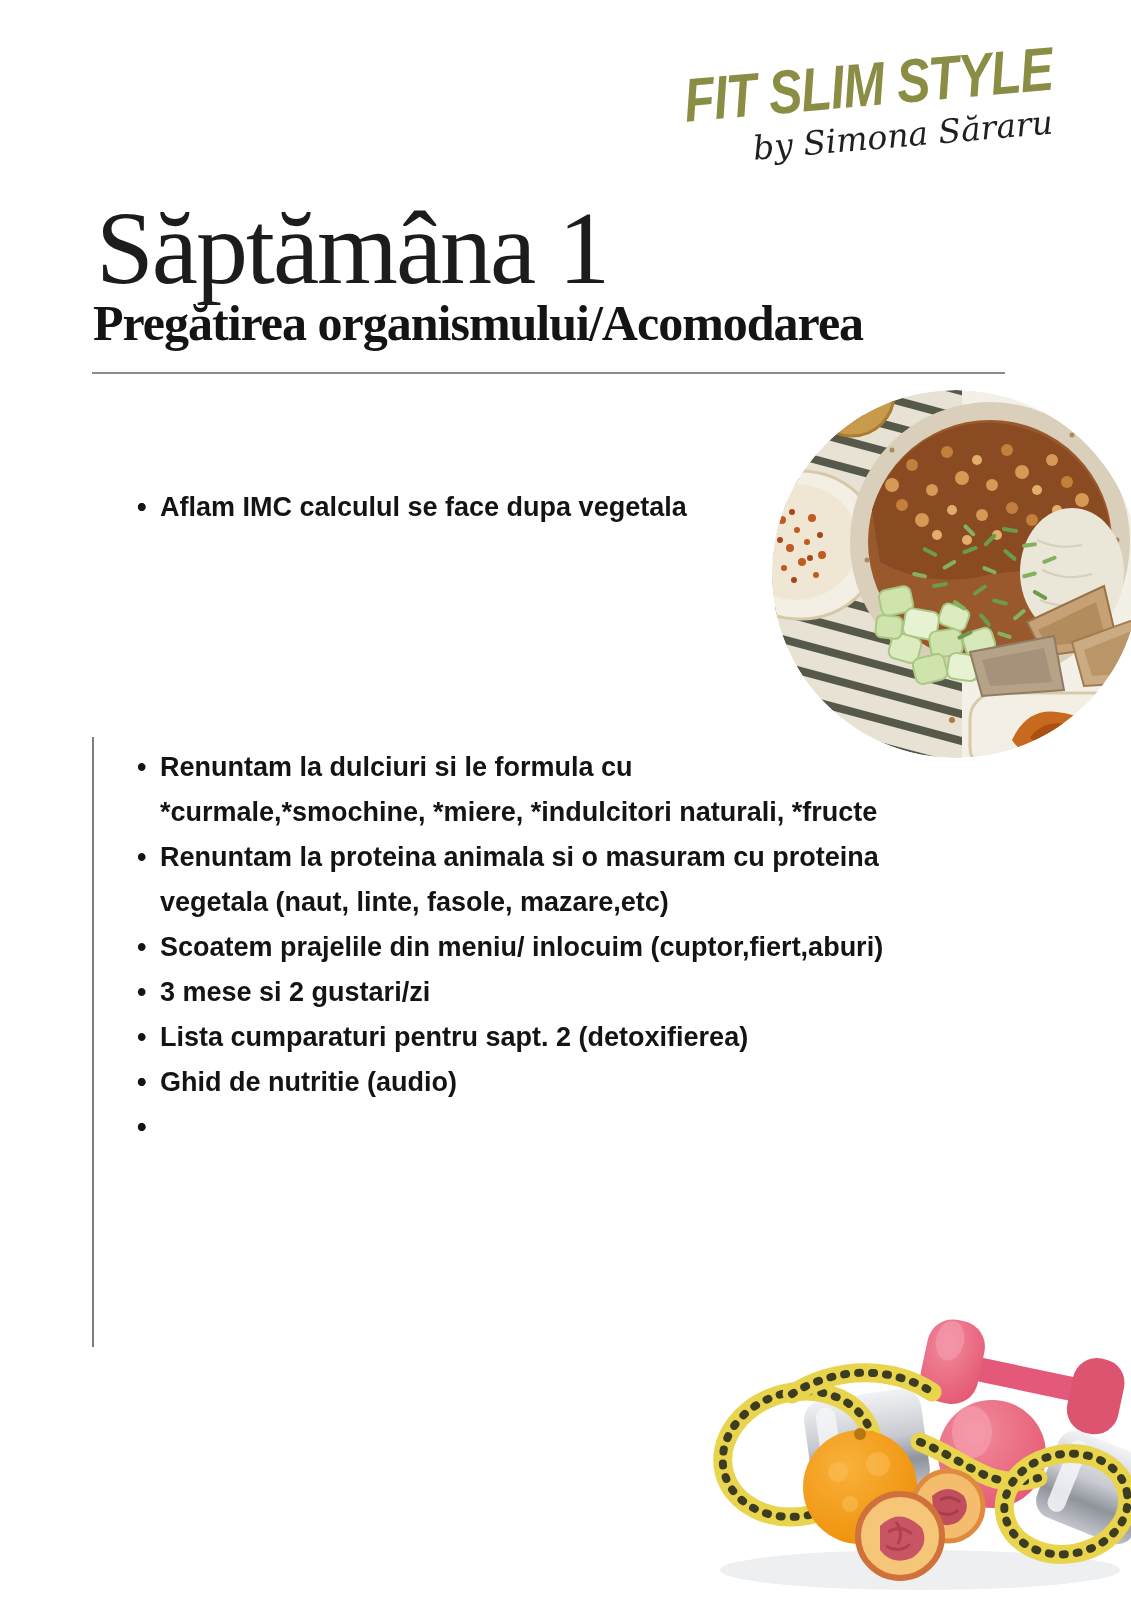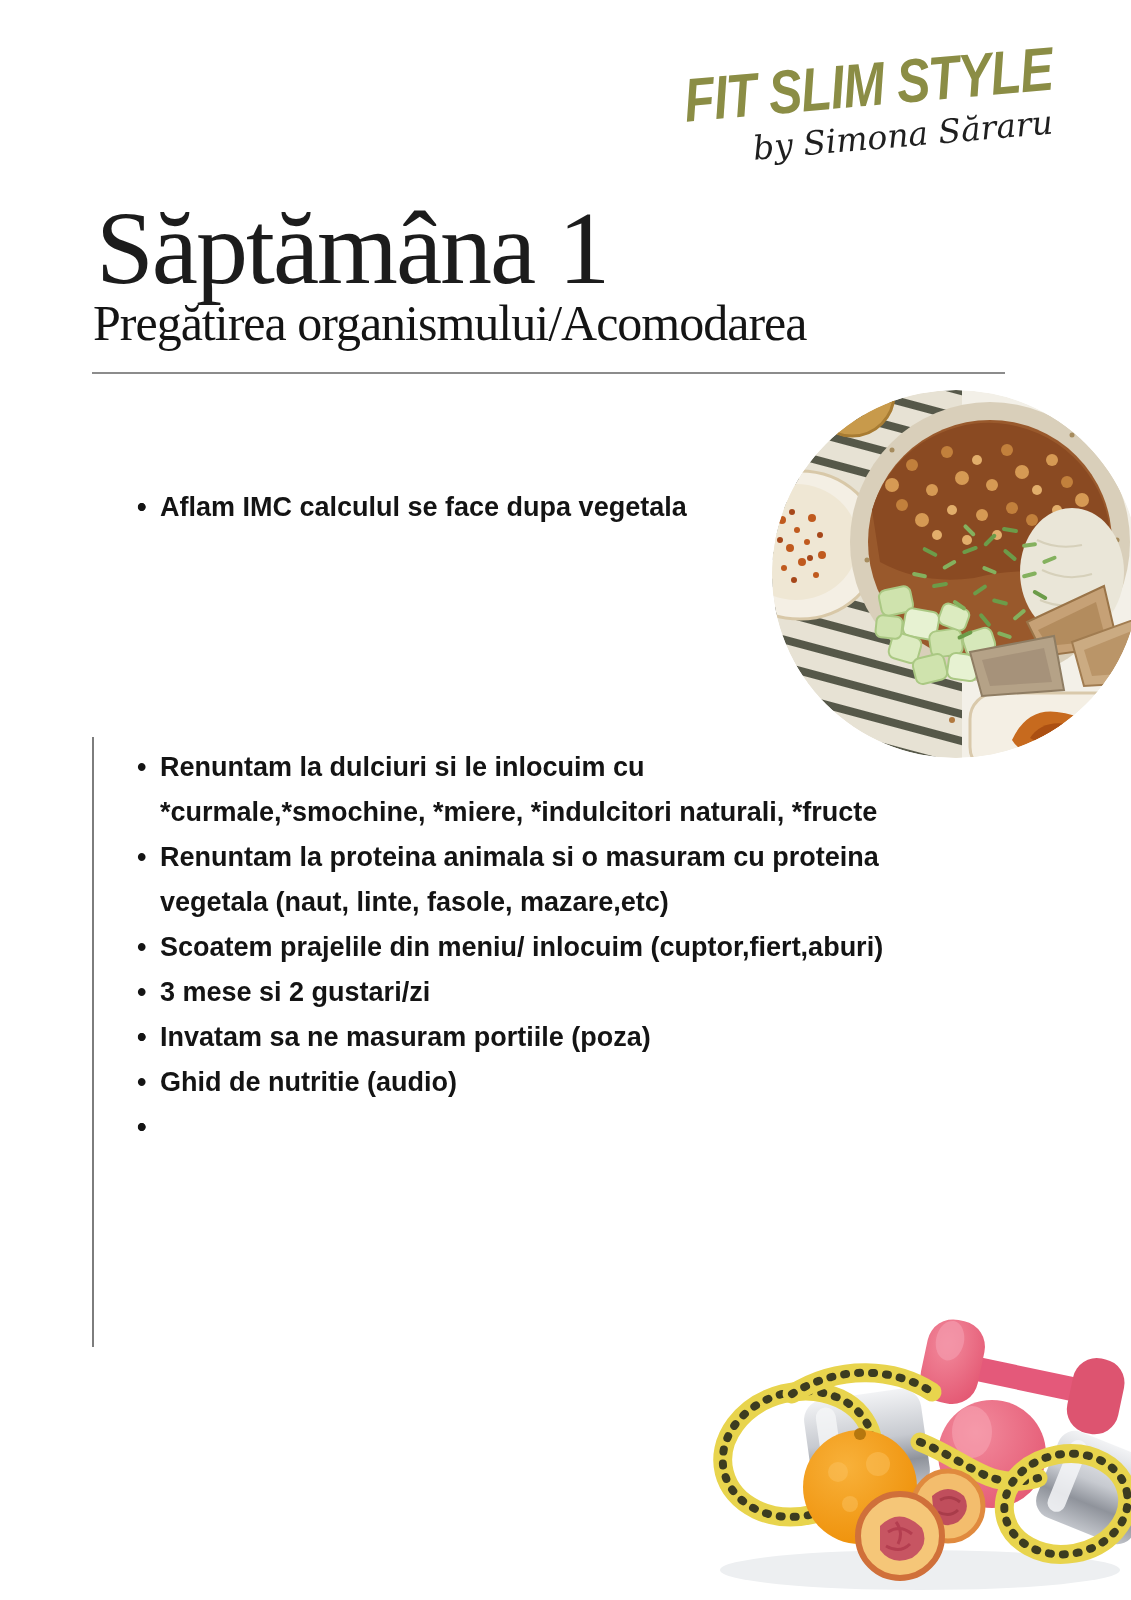--- a/index.html
+++ b/index.html
@@ -20,21 +20,21 @@
     font-size:33px;line-height:38px;color:#1f1f1f;white-space:nowrap;
   }
   
   .title{
     position:absolute;left:92px;top:188px;margin:4px;
     font-family:"Liberation Serif",serif;font-weight:400;font-size:104px;line-height:112px;
     letter-spacing:-2px;color:#1c1c1c;white-space:nowrap;
   }
   .subtitle{
     position:absolute;left:93px;top:296px;margin:0;
-    font-family:"Liberation Serif",serif;font-weight:normal;font-size:50px;line-height:54px;
+    font-family:"Liberation Serif",serif;font-weight:bold;font-size:50px;line-height:54px;
     letter-spacing:-1px;color:#141414;white-space:nowrap;
   }
   .divider{position:absolute;left:92px;top:372px;width:913px;height:2px;background:#8c8c8c;}
   
   ul.doc-list{list-style:none;margin:0;padding:0;position:absolute;}
   ul.doc-list li{
     position:relative;padding-left:23px;margin:0;
     font-family:"Liberation Sans",sans-serif;font-weight:bold;
     font-size:27px;line-height:45px;color:#141414;
   }
@@ -219,45 +219,45 @@
         <span class="bullet">•</span>
         <span class="item-text">Aflam IMC calculul se face dupa vegetala</span>
       </li>
     </ul>
 
   <div class="vline"></div>
   <ul class="doc-list plan-list">
 
       <li>
         <span class="bullet">•</span>
-        <span class="item-text">Renuntam la dulciuri si le inlocuim cu *curmale,*smochine, *miere, *indulcitori naturali, *fructe</span>
+        <span class="item-text">Renuntam la dulciuri si le formula cu *curmale,*smochine, *miere, *indulcitori naturali, *fructe</span>
       </li>
 
       <li>
         <span class="bullet">•</span>
         <span class="item-text">Renuntam la proteina animala si o masuram cu proteina vegetala (naut, linte, fasole, mazare,etc)</span>
       </li>
 
       <li>
         <span class="bullet">•</span>
         <span class="item-text">Scoatem prajelile din meniu/ inlocuim (cuptor,fiert,aburi)</span>
       </li>
 
       <li>
         <span class="bullet">•</span>
         <span class="item-text">3 mese si 2 gustari/zi</span>
       </li>
 
       <li>
         <span class="bullet">•</span>
-      </li>
-
-      <li>
-        <span class="bullet">•</span>
-        <span class="item-text">Invatam sa ne masuram portiile (poza)</span>
+        <span class="item-text">Lista cumparaturi pentru sapt. 2 (detoxifierea)</span>
+      </li>
+
+      <li>
+        <span class="bullet">•</span>
       </li>
 
       <li>
         <span class="bullet">•</span>
         <span class="item-text">Ghid de nutritie (audio)</span>
       </li>
 
       <li>
         <span class="bullet">•</span>
       </li>

